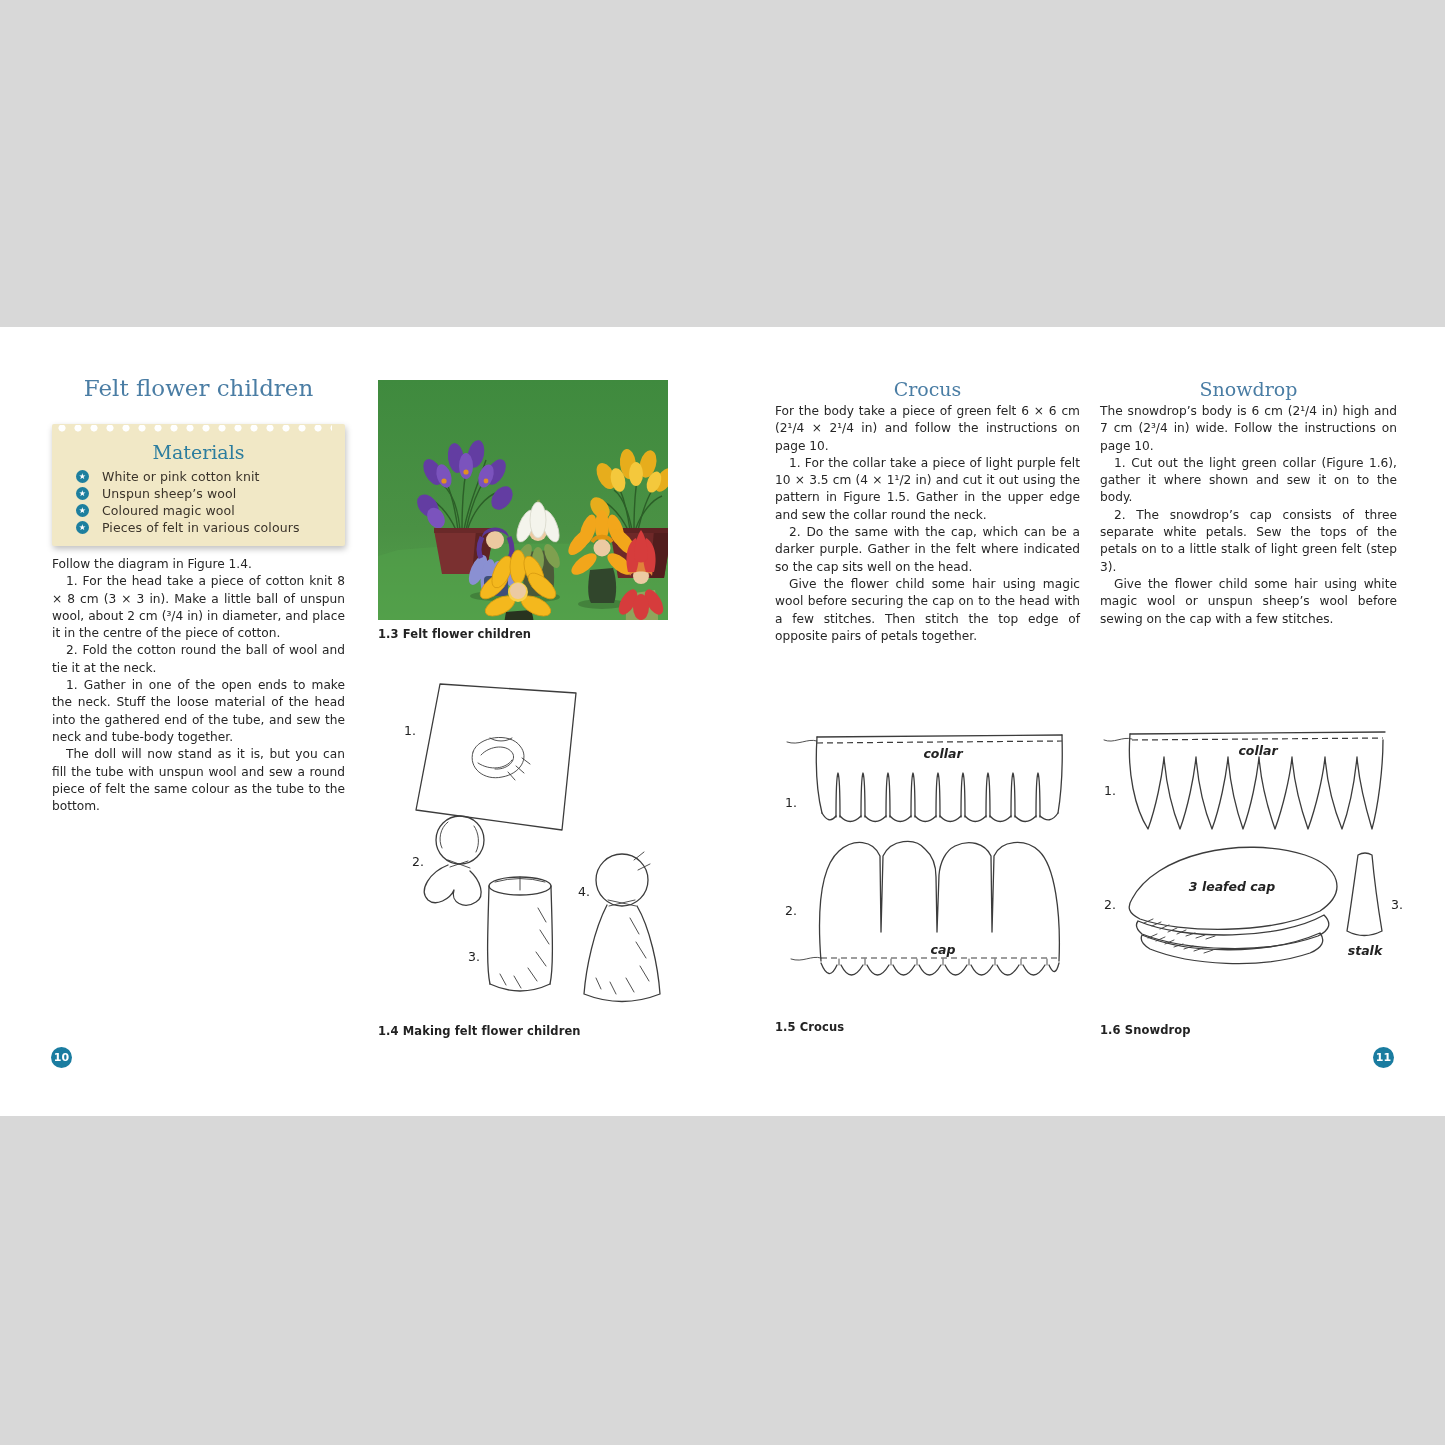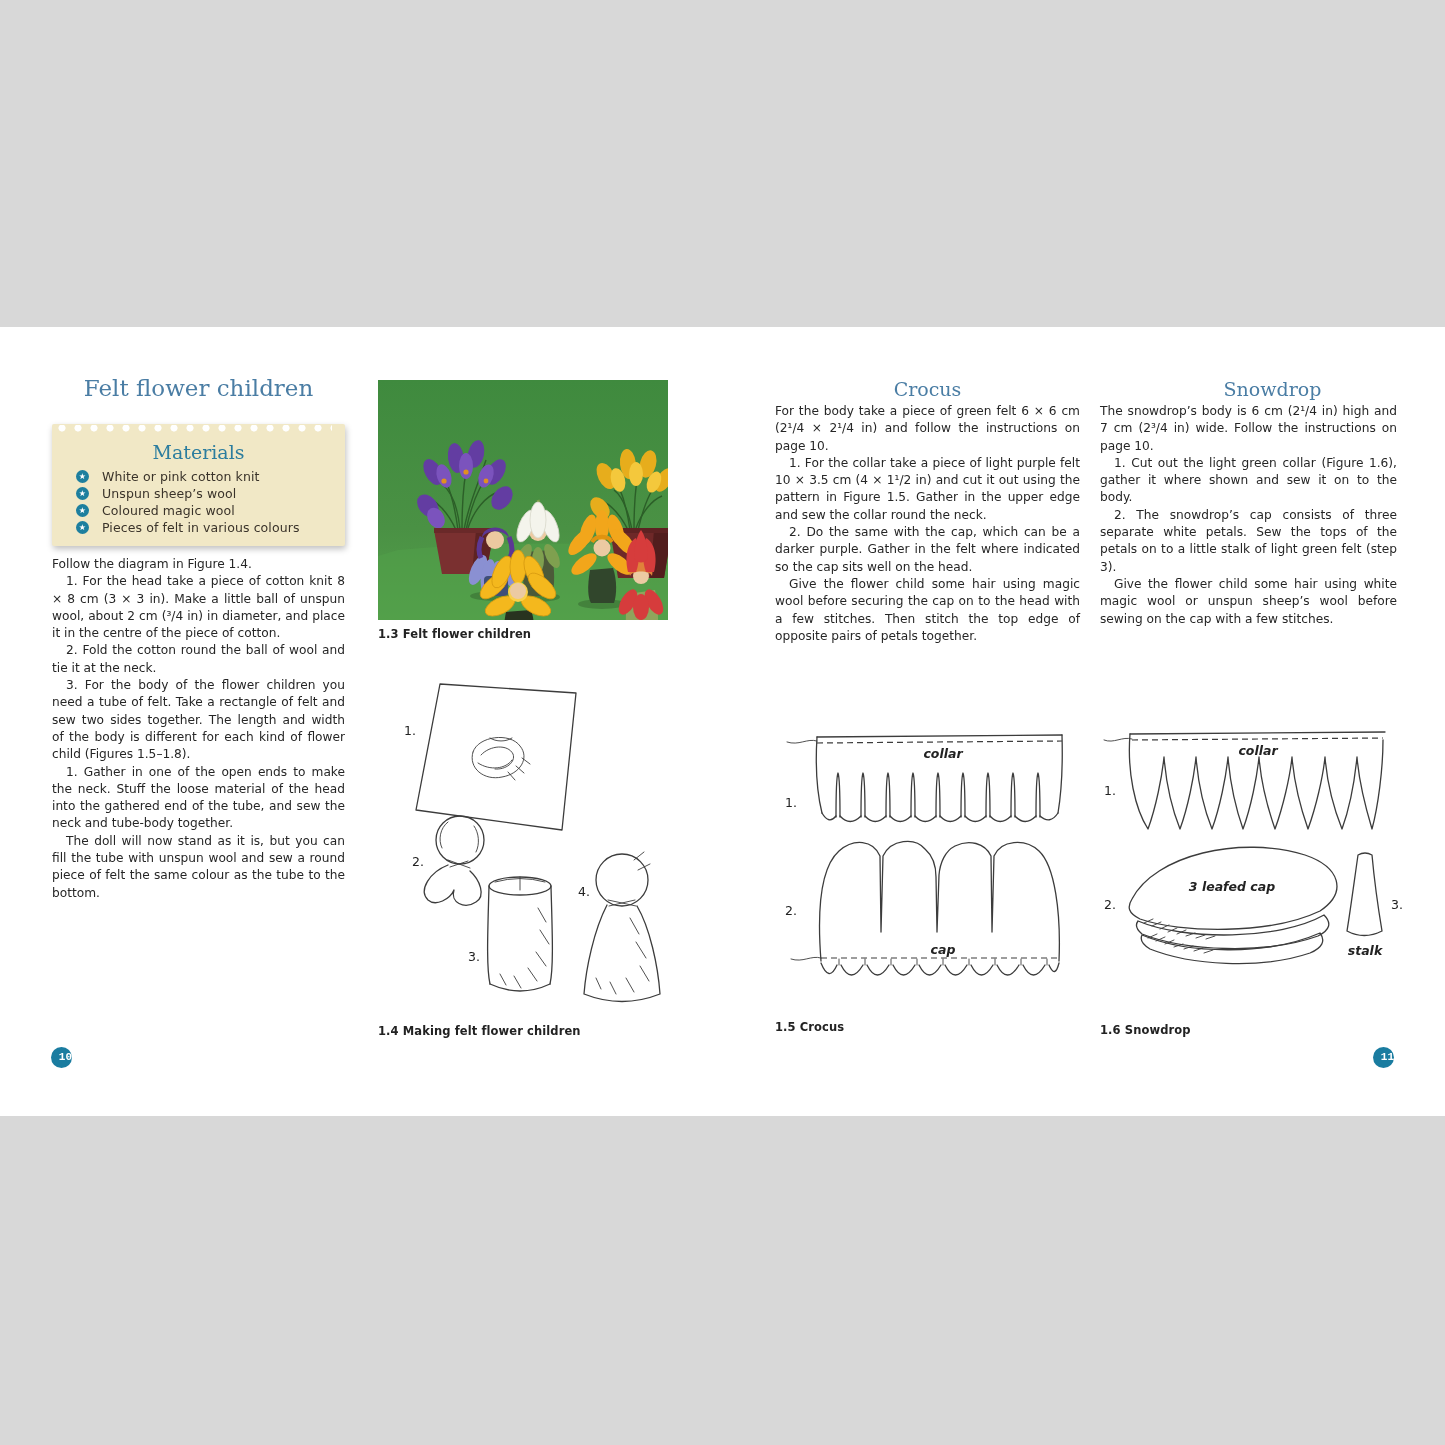--- a/index.html
+++ b/index.html
@@ -45,21 +45,21 @@
   .fig15{position:absolute; left:775px; top:398px; width:305px; height:295px;}
   .fig16{position:absolute; left:1100px; top:400px; width:305px; height:290px;}
   .sketch{stroke:#3c3c3c; stroke-width:1.3; fill:none; stroke-linecap:round; stroke-linejoin:round;}
   .sketch-thin{stroke:#3c3c3c; stroke-width:0.9; fill:none; stroke-linecap:round;}
   .dashed{stroke:#3c3c3c; stroke-width:1.2; fill:none; stroke-dasharray:6 4;}
   .fig-label{font:italic 600 12.5px "DejaVu Sans", sans-serif; fill:#222222;}
   .fig-step{font:12.5px "DejaVu Sans", sans-serif; fill:#222222;}
 
   
   .page-badge{position:absolute; width:21px; height:21px; border-radius:50%; background:#1a7ca0;
-    color:#ffffff; font-size:11px; font-weight:bold; text-align:right; line-height:21px;font-family:Liberation Mono, monospace;}
+    color:#ffffff; font-size:11px; font-weight:bold; text-align:center; line-height:21px;}
   .badge-left{left:51px; top:720px;}
   .badge-right{left:1373px; top:720px;}
 </style>
 </head>
 <body>
 
 <div class="stage">
   <div class="spread">
 
     <div class="page-title">Felt flower children</div>
@@ -84,21 +84,20 @@
             <span class="star-bullet">★</span>
             <span>Pieces of felt in various colours</span>
           </li>
       </ul>
     </div>
 
     <div class="text-col left-text">
       <p>Follow the diagram in Figure 1.4.</p>
       <p class="indent">1. For the head take a piece of cotton knit 8 × 8 cm (3 × 3 in). Make a little ball of unspun wool, about 2 cm (³/4 in) in diameter, and place it in the centre of the piece of cotton.</p>
       <p class="indent">2. Fold the cotton round the ball of wool and tie it at the neck.</p>
-      <p class="indent">3. For the body of the flower children you need a tube of felt. Take a rectangle of felt and sew two sides together. The length and width of the body is different for each kind of flower child (Figures 1.5–1.8).</p>
       <p class="indent">1. Gather in one of the open ends to make the neck. Stuff the loose material of the head into the gathered end of the tube, and sew the neck and tube-body together.</p>
       <p class="indent">The doll will now stand as it is, but you can fill the tube with unspun wool and sew a round piece of felt the same colour as the tube to the bottom.</p>
     </div>
 
     <svg class="photo" viewBox="0 0 290 240">
       <defs>
         <linearGradient id="gbg" x1="0" y1="0" x2="0" y2="1">
           <stop offset="0" stop-color="#3f8a3e"></stop>
             <stop offset="0.62" stop-color="#4a9144"></stop>
             <stop offset="1" stop-color="#55a14c"></stop>
@@ -316,21 +315,21 @@
         <path class="dashed" d="M46,233 L284,233"></path>
         <path class="sketch-thin" d="M46,233 C36,230 28,238 16,234"></path>
         <path class="sketch" d="M46,238 Q54,258 62,240 M66,240 Q76,260 88,240 M92,240 Q102,260 114,240 M118,240 Q128,260 140,240 M144,240 Q154,260 166,240 M170,240 Q180,260 192,240 M196,240 Q206,260 218,240 M222,240 Q232,260 244,240 M248,240 Q258,260 270,240 M274,240 Q280,254 284,238"></path>
         <path class="sketch-thin" d="M64,240 L64,234 M90,240 L90,234 M116,240 L116,234 M142,240 L142,234 M168,240 L168,234 M194,240 L194,234 M220,240 L220,234 M246,240 L246,234 M272,240 L272,234"></path>
         <text class="fig-label" x="168" y="229" text-anchor="middle">cap</text>
         <text class="fig-step" x="10" y="190">2.</text>
       </g>
     </svg>
     <div class="fig-caption" style="left:775px; top:693px;">1.5 Crocus</div>
 
-    <div class="section-title" style="left:1124px; width:297px;">Snowdrop</div>
+    <div class="section-title" style="left:1100px; width:297px;">Snowdrop</div>
     <div class="text-col snowdrop-text">
       <p>The snowdrop’s body is 6 cm (2¹/4 in) high and 7 cm (2³/4 in) wide. Follow the instructions on page 10.</p>
       <p class="indent">1. Cut out the light green collar (Figure 1.6), gather it where shown and sew it on to the body.</p>
       <p class="indent">2. The snowdrop’s cap consists of three separate white petals. Sew the tops of the petals on to a little stalk of light green felt (step 3).</p>
       <p class="indent">Give the flower child some hair using white magic wool or unspun sheep’s wool before sewing on the cap with a few stitches.</p>
     </div>
 
     <svg class="fig16" viewBox="0 0 305 290">
       <g>
         <path class="sketch" d="M30,7 L285,5"></path>

